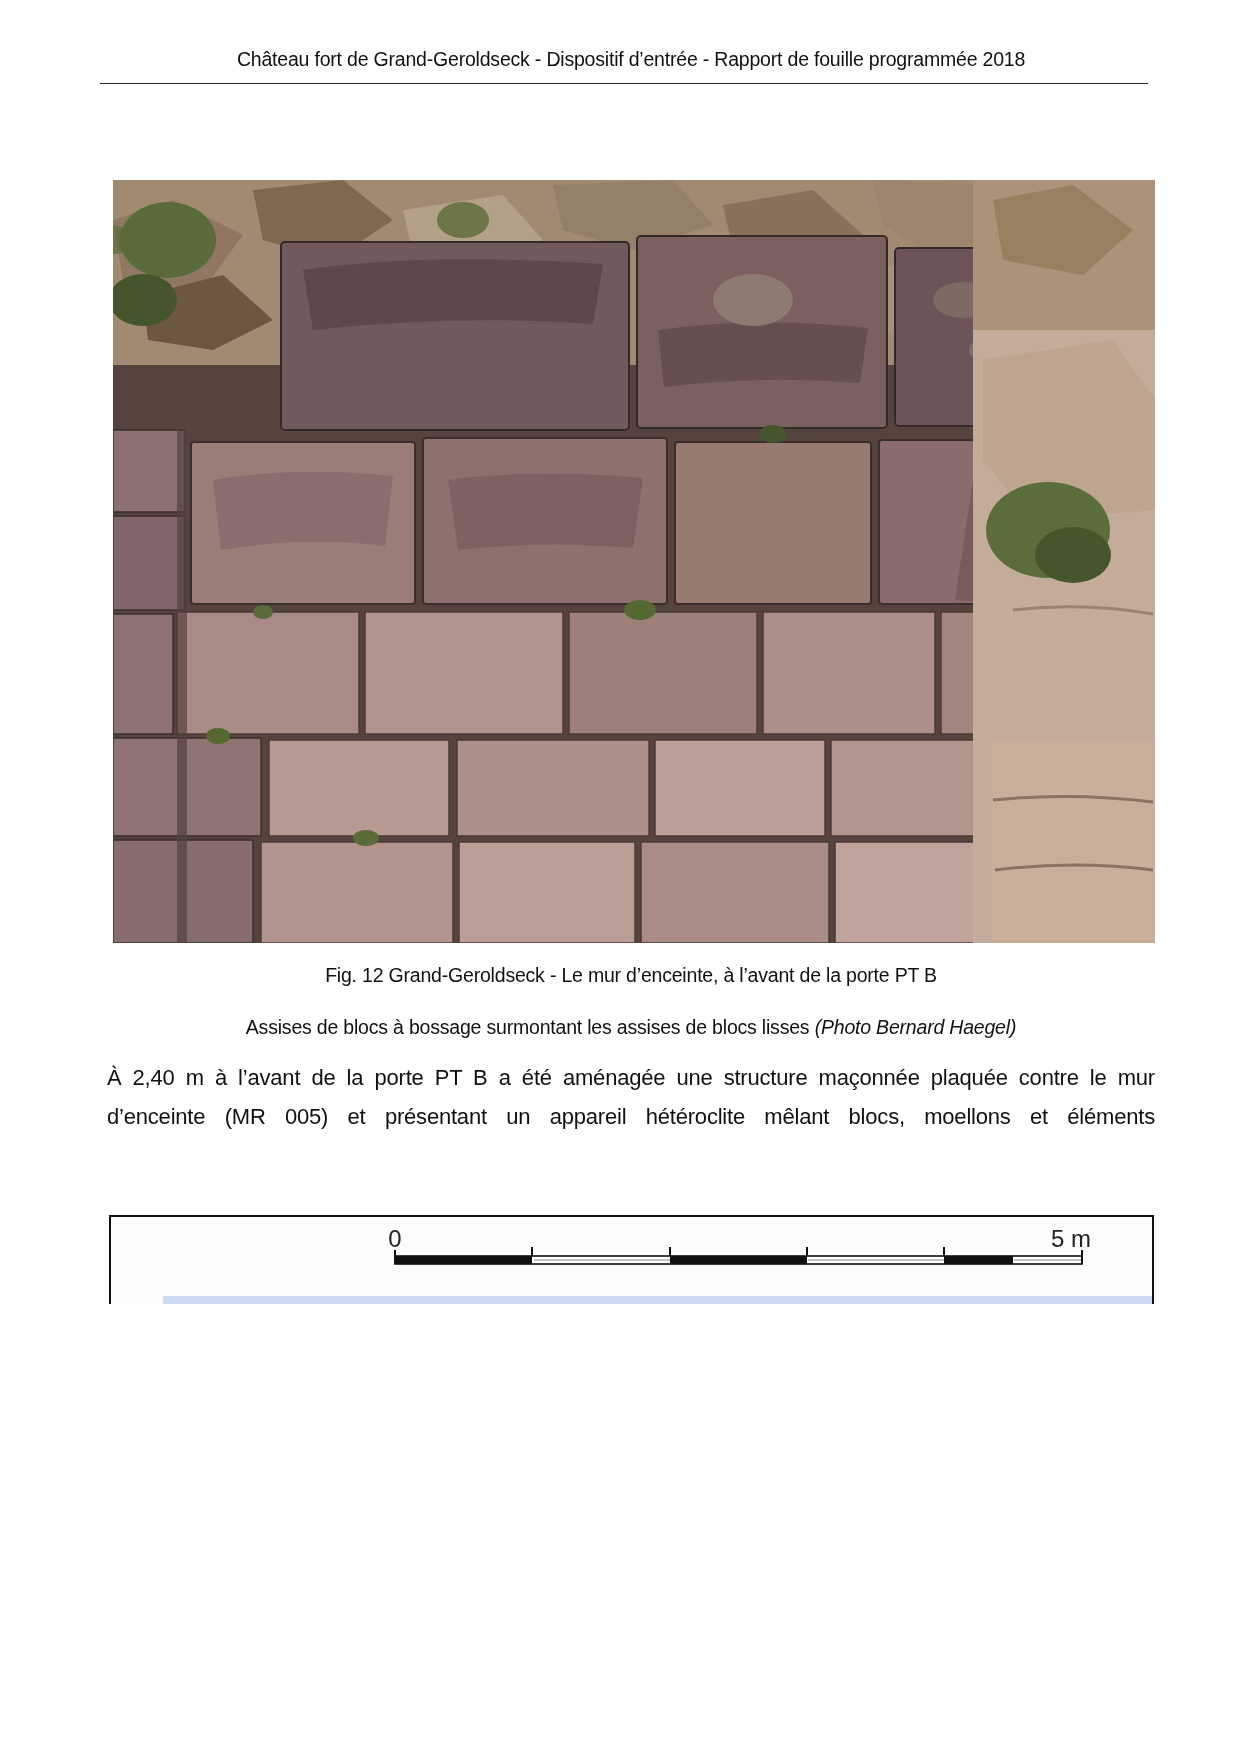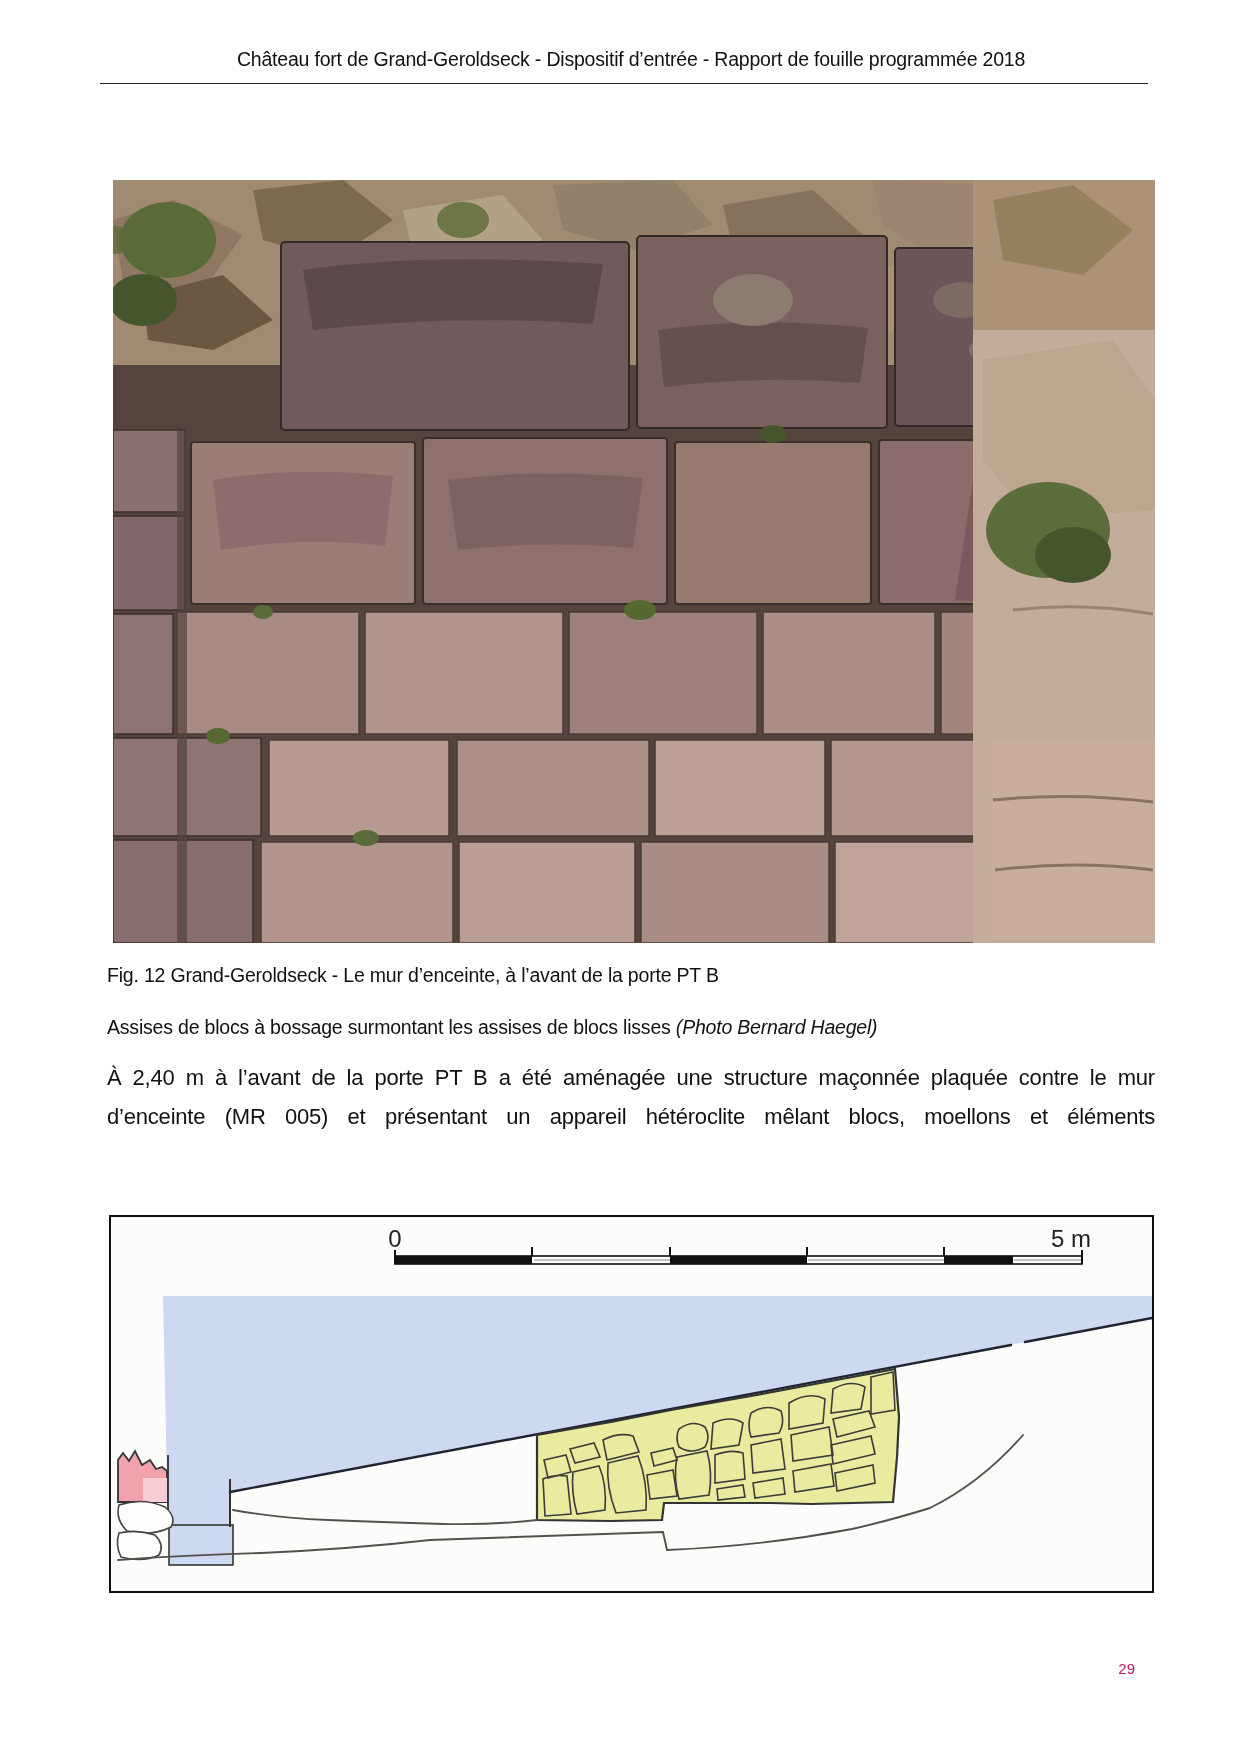--- a/index.html
+++ b/index.html
@@ -1,20 +1,20 @@
 <!DOCTYPE html>
 <html style="--wall_blue: #cdd8f1; --structure_yellow: #e9ec9e; --gate_pink: #f2a2ad; --gate_pink_light: #f9cdd4; --line_dark: #2e2e2e; --ground_line: #55504c;"><head>
 <meta charset="utf-8">
 <style>
   * { margin: 0; padding: 0; box-sizing: border-box; }
   html, body { background: #ffffff; }
   .page {
     position: relative;
     width: 1241px;
-    height: 1755px;
+    height: 1304px;
     background: #ffffff;
     font-family: "Liberation Sans", "DejaVu Sans", sans-serif;
     color: #1a1a1a;
     overflow: hidden;
   }
   .header-title {
     position: absolute;
     left: 107px; top: 48px; width: 1048px;
     text-align: center;
     font-size: 19.5px;
@@ -27,20 +27,21 @@
     border-top: 1.6px solid #222;
   }
   .photo-frame {
     position: absolute;
     left: 113px; top: 180px; width: 1042px; height: 763px;
     overflow: hidden;
   }
   .caption {
     position: absolute;
     left: 107px; width: 1048px;
+    text-align: center;
     font-size: 19.5px;
     color: #111;
     letter-spacing: -0.2px;
   }
   .caption .it { font-style: italic; }
   .cap12-l1 { top: 964px; }
   .cap12-l2 { top: 996px; margin-top: 20px; }
   .body-par {
     position: absolute;
     left: 107px; top: 1059px; width: 1048px;

